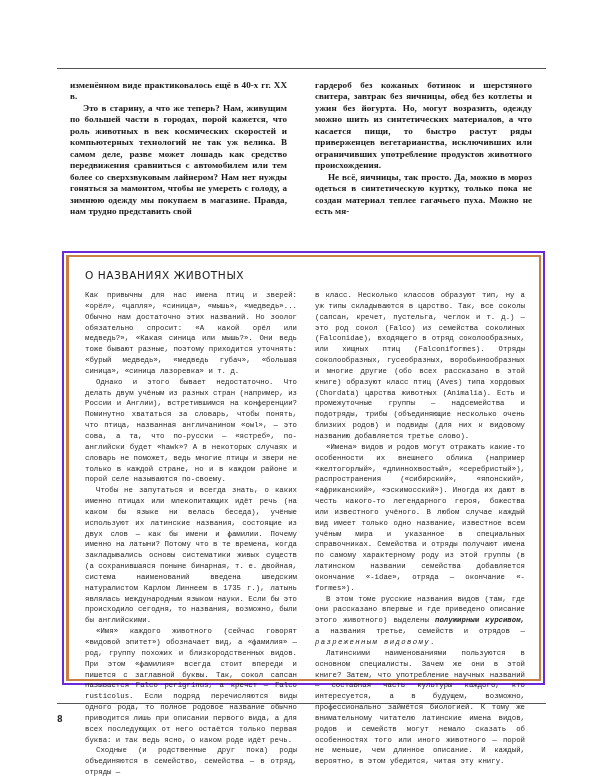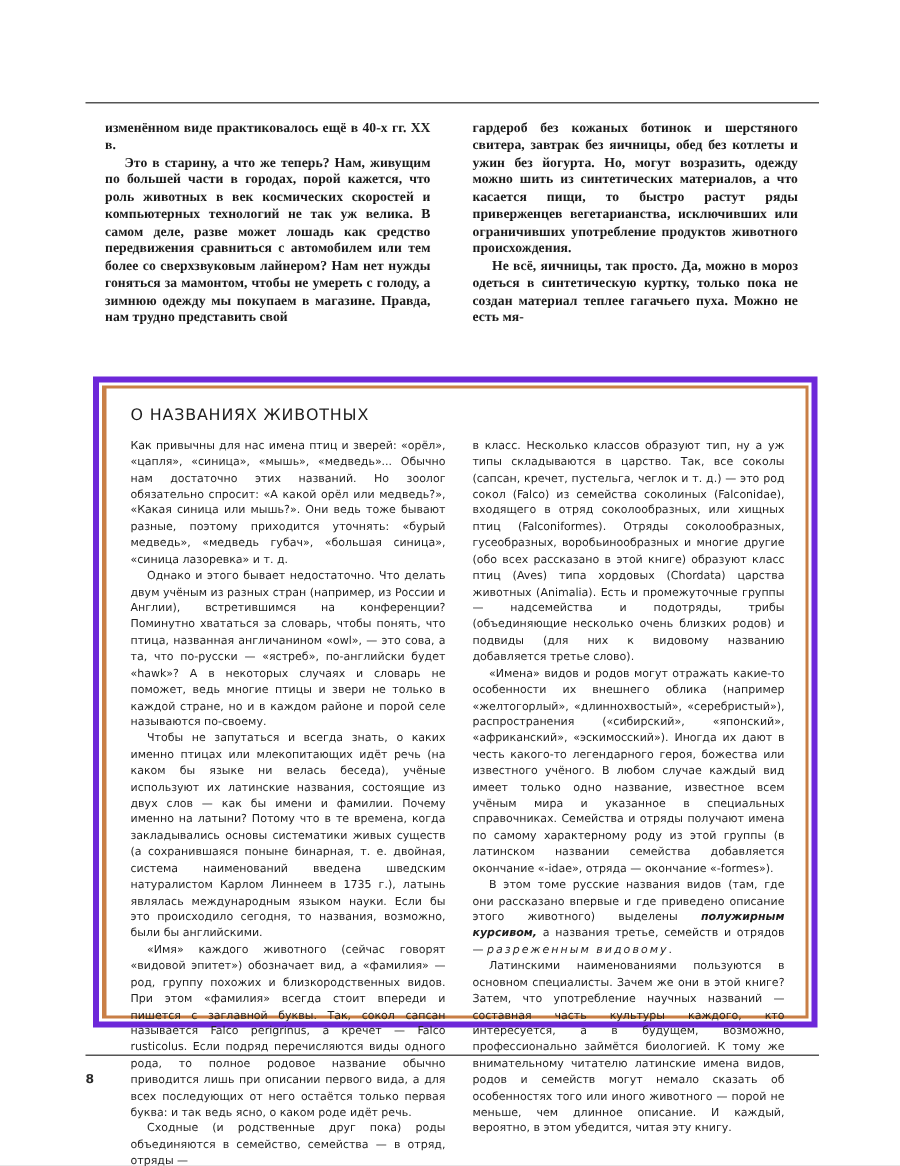--- a/index.html
+++ b/index.html
@@ -58,21 +58,21 @@
   }
   
   .box {
     position: absolute;
     left: 62px;
     top: 251px;
     width: 483px;
     height: 434px;
     box-sizing: border-box;
     background: #ffffff;
-    border: 4px solid #6d28d9;
+    border: 2px solid #6d28d9;
     padding: 2px;
   }
   .box-inner {
     width: 100%;
     height: 100%;
     box-sizing: border-box;
     border: 2px solid #c97f46;
     border-left-width: 3px;
     background: #ffffff;
     padding: 12px 14px 10px 16px;
@@ -97,20 +97,21 @@
     line-height: 10.85px;
     color: #1f1f1f;
     text-align: justify;
   }
   .box-col.right {
     width: 216px;
   }
   .box-col p {
     margin: 0;
     text-indent: 11px;
+    font-family: Liberation Mono, monospace;
   }
   .box-col p.noindent {
     text-indent: 0;
   }
   .bold-italic {
     font-weight: bold;
     font-style: italic;
   }
   .spaced-italic {
     font-style: italic;

